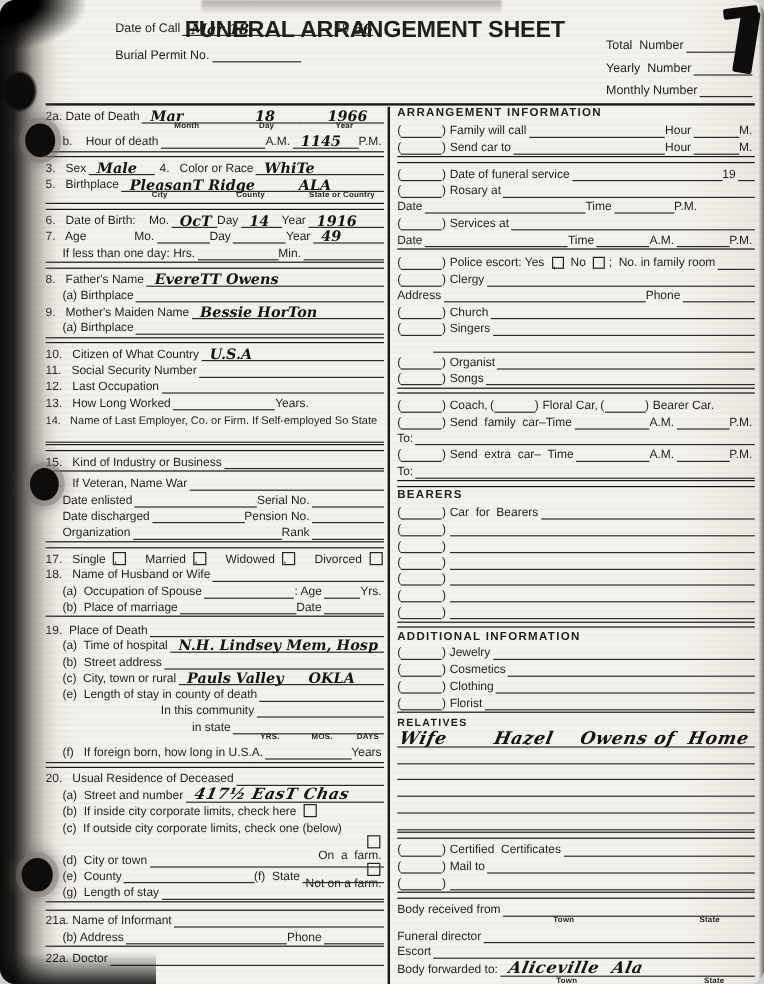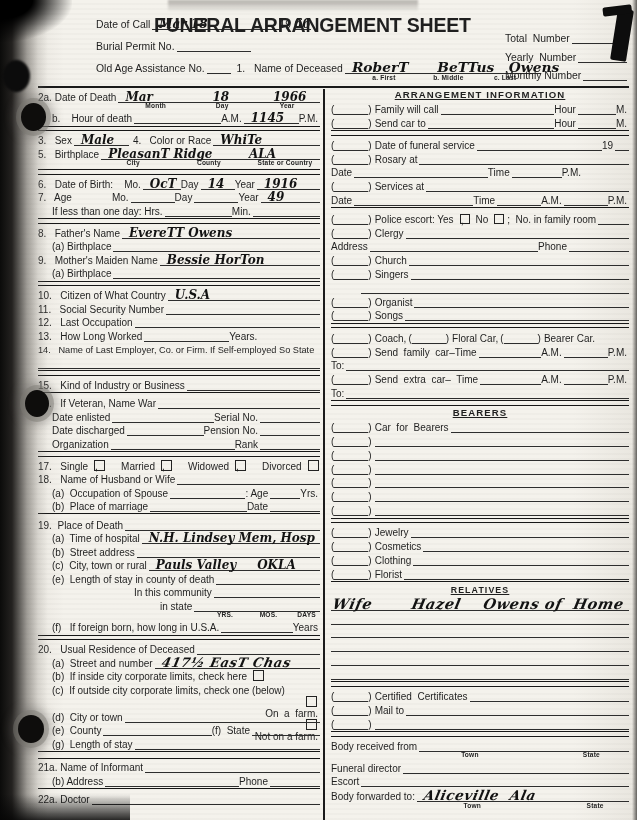--- a/index.html
+++ b/index.html
@@ -1,17 +1,17 @@
 <!DOCTYPE html>
 <html><head>
 <meta charset="utf-8">
 <style>
   html,body{margin:0;padding:0;background:#cfcdc8;}
   .sheet{position:relative;width:637px;height:820px;overflow:hidden;
-    font-family:"Liberation Sans",sans-serif;color:#1f1f1f;background:#f3f1eb;}
+    font-family:"Liberation Sans",sans-serif;color:#1f1f1f;background:#f3f1eb;border-radius:13px;}
   .paper{position:absolute;inset:0;
     background:linear-gradient(to right,#dedad3 0,#f4f2ec 64px,#f4f2ec 90%,#e9e6df 100%);}
   .grain{position:absolute;inset:0;
     background:repeating-linear-gradient(0deg,rgba(90,88,84,.03) 0 2px,rgba(0,0,0,0) 2px 5px);}
   
   .hdr{position:absolute;left:38px;top:10px;right:8px;height:78px;font-size:10.4px;white-space:pre;}
   .hrow{position:absolute;display:flex;align-items:flex-end;}
   .h-title{position:absolute;left:116px;top:4px;font-size:19.5px;font-weight:700;letter-spacing:-.2px;white-space:nowrap;}
   .topline{position:absolute;left:38px;right:8px;top:86px;border-top:2px solid #191919;}
   
@@ -40,21 +40,21 @@
   .sepG{border-top:1.4px solid #161616;border-bottom:1.4px solid #161616;height:6px;margin:1px 0;flex:none;}
   .ind{padding-left:14px;}.ind2{padding-left:26px;flex-direction:column;}.ind4{padding-left:96px;}.ind5{padding-left:122px;}
   .ind6{padding-left:30px;}
   .ml{margin-left:13px;}
   .cb{flex:none;width:9px;height:9px;border:1.3px solid #222;margin:0 3px 1px 4px;position:relative;background:transparent;}
   .cm::after{content:",";}
   .p{display:inline-flex;align-items:flex-end;flex:none;padding-right:3px;}
   .p::before{content:"(";}
   .p::after{content:")";}
   .p i{display:inline-block;width:34px;height:9px;border-bottom:1px solid #2d2d2d;}
-  .sect{text-align:center;font-weight:700;font-size:9.6px;letter-spacing:1.1px;height:12px;flex:none;text-decoration:underline;}
+  .sect{font-weight:700;font-size:9.6px;letter-spacing:1.1px;height:12px;flex:none;}
   .sect.small{height:10px;font-size:8.8px;}
   
   .edgeL{position:absolute;left:0;top:0;bottom:0;width:48px;pointer-events:none;
     background:linear-gradient(to right,#0b0b0a 0,#242220 12px,rgba(88,85,80,.5) 27px,rgba(140,137,131,.22) 38px,rgba(0,0,0,0) 48px);}
   .cornTL{position:absolute;left:0;top:0;width:72px;height:42px;
     background:radial-gradient(ellipse at 0 0,#000 32%,rgba(0,0,0,0) 72%);}
   .cornBL{position:absolute;left:0;bottom:0;width:130px;height:26px;
     background:linear-gradient(to top,rgba(5,5,5,.85),rgba(0,0,0,0));}
   .blob{position:absolute;left:3px;top:60px;width:27px;height:32px;background:#0c0c0c;border-radius:50%;filter:blur(1px);}
   .hole{position:absolute;border-radius:50%;background:#0e0d0c;
@@ -83,31 +83,20 @@
       <span class="lb">Date of Call</span>
       <span class="u"><i class="hw">Mar 18</i></span>
       <span class="lb">19</span>
       <span class="u w18"><i class="hw" style="left:1px">66</i></span>
     </div>
     <div class="h-title">FUNERAL ARRANGEMENT SHEET</div>
     <div class="hrow" style="left:58px;top:30px;width:155px;">
       <span class="lb">Burial Permit No.</span>
       <span class="u"></span>
     </div>
-    <div class="hrow msub" style="left:58px;top:52px;width:445px;">
-      <span class="lb">Old Age Assistance No.</span>
-      <span class="u w24"></span>
-      <span class="lb" style="padding-left:6px">1.   Name of Deceased</span>
-      <span class="u">
-        <i class="hw big">RoberT      BeTTus   Owens</i>
-        <em class="sub" style="left:14%">a.   First</em>
-        <em class="sub" style="left:45%">b.   Middle</em>
-        <em class="sub" style="left:76%">c.   Last</em>
-      </span>
-    </div>
     <div class="hrow" style="right:2px;top:22px;width:122px;justify-content:flex-end;">
       <span class="lb">Total  Number</span>
       <span class="u"></span>
     </div>
     <div class="hrow" style="right:2px;top:41px;width:122px;">
       <span class="lb">Yearly  Number</span>
       <span class="u"></span>
     </div>
     <div class="hrow" style="right:2px;top:59px;width:122px;">
       <span class="lb">Monthly Number</span>
@@ -513,20 +502,21 @@
         <span class="u"></span>
       </div>
       <div class="r"><span class="p"><i></i></span><span class="u"></span></div>
       <div class="r"><span class="p"><i></i></span><span class="u"></span></div>
       <div class="r"><span class="p"><i></i></span><span class="u"></span></div>
       <div class="r"><span class="p"><i></i></span><span class="u"></span></div>
       <div class="r"><span class="p"><i></i></span><span class="u"></span></div>
       <div class="r"><span class="p"><i></i></span><span class="u"></span></div>
       <div class="sep"></div>
 
+      <div class="sect">ADDITIONAL  INFORMATION</div>
       <div class="r">
         <span class="p"><i></i></span>
         <span class="lb">Jewelry</span>
         <span class="u"></span>
       </div>
       <div class="r">
         <span class="p"><i></i></span>
         <span class="lb">Cosmetics</span>
         <span class="u"></span>
       </div>

